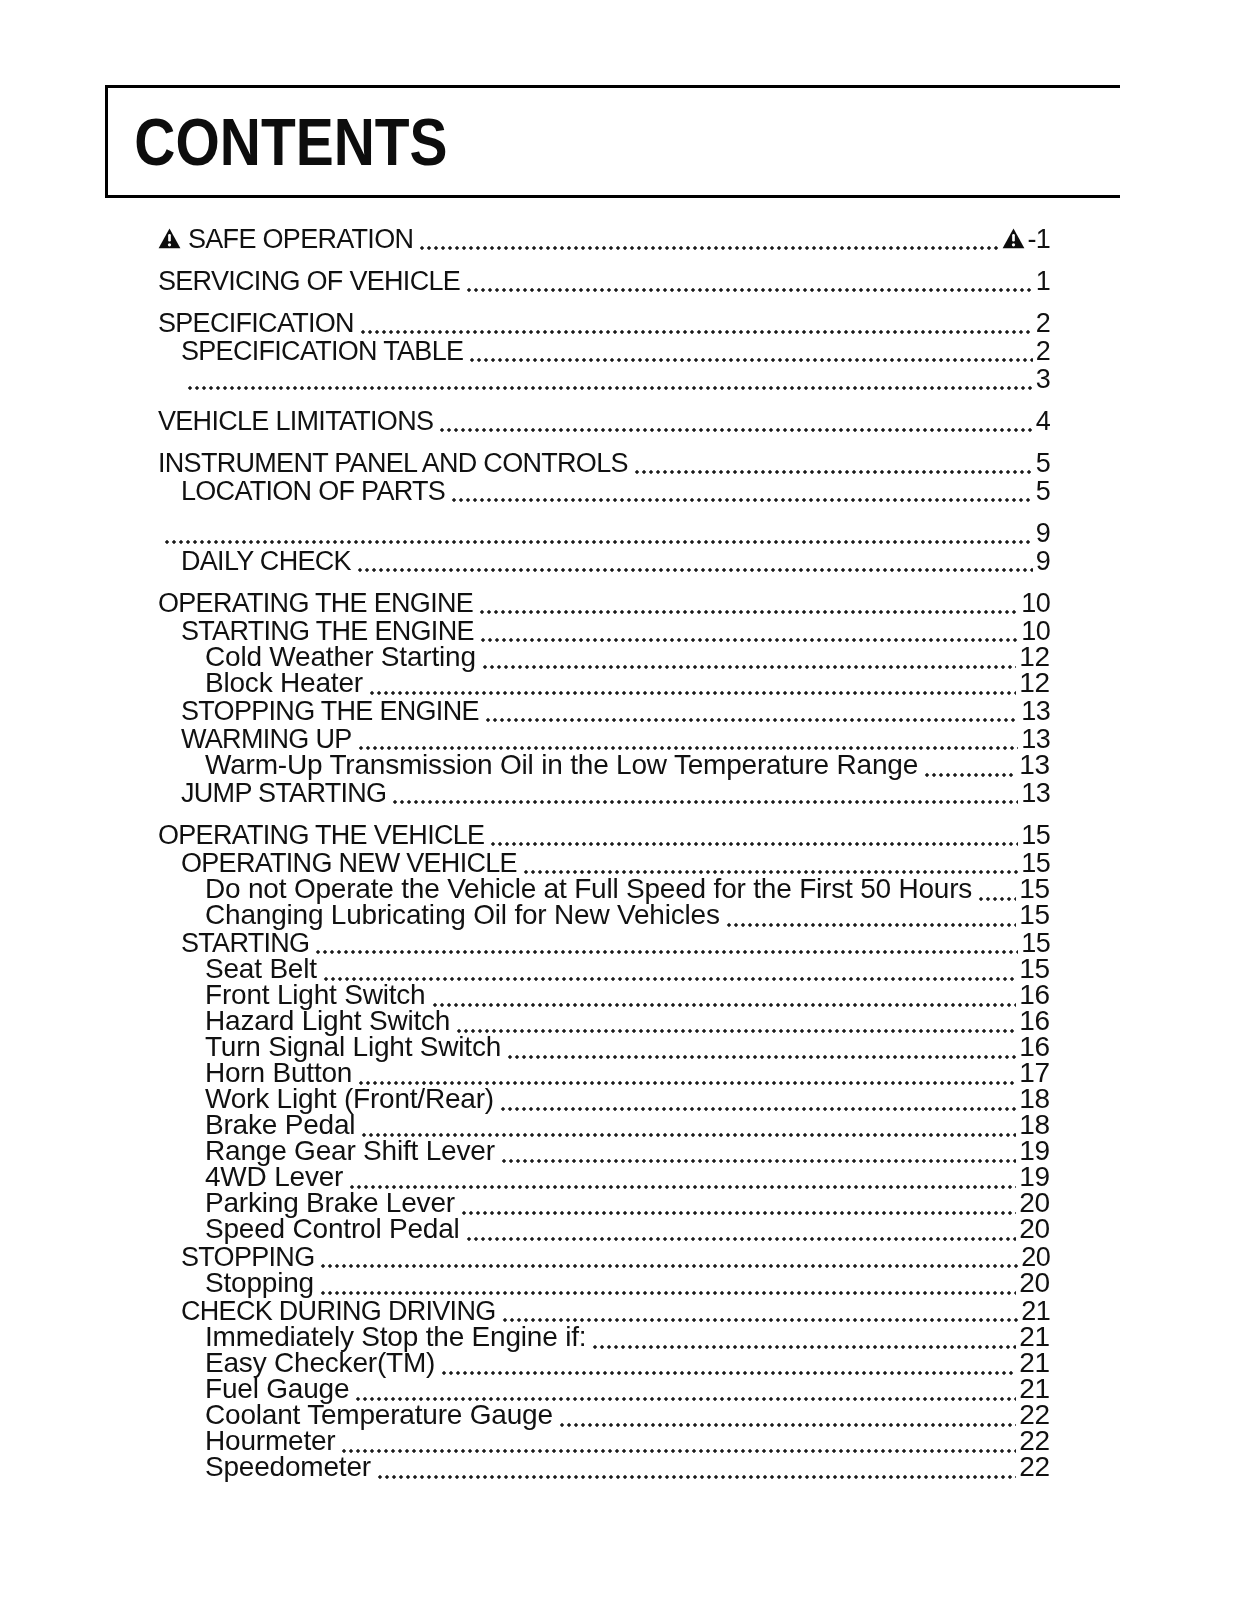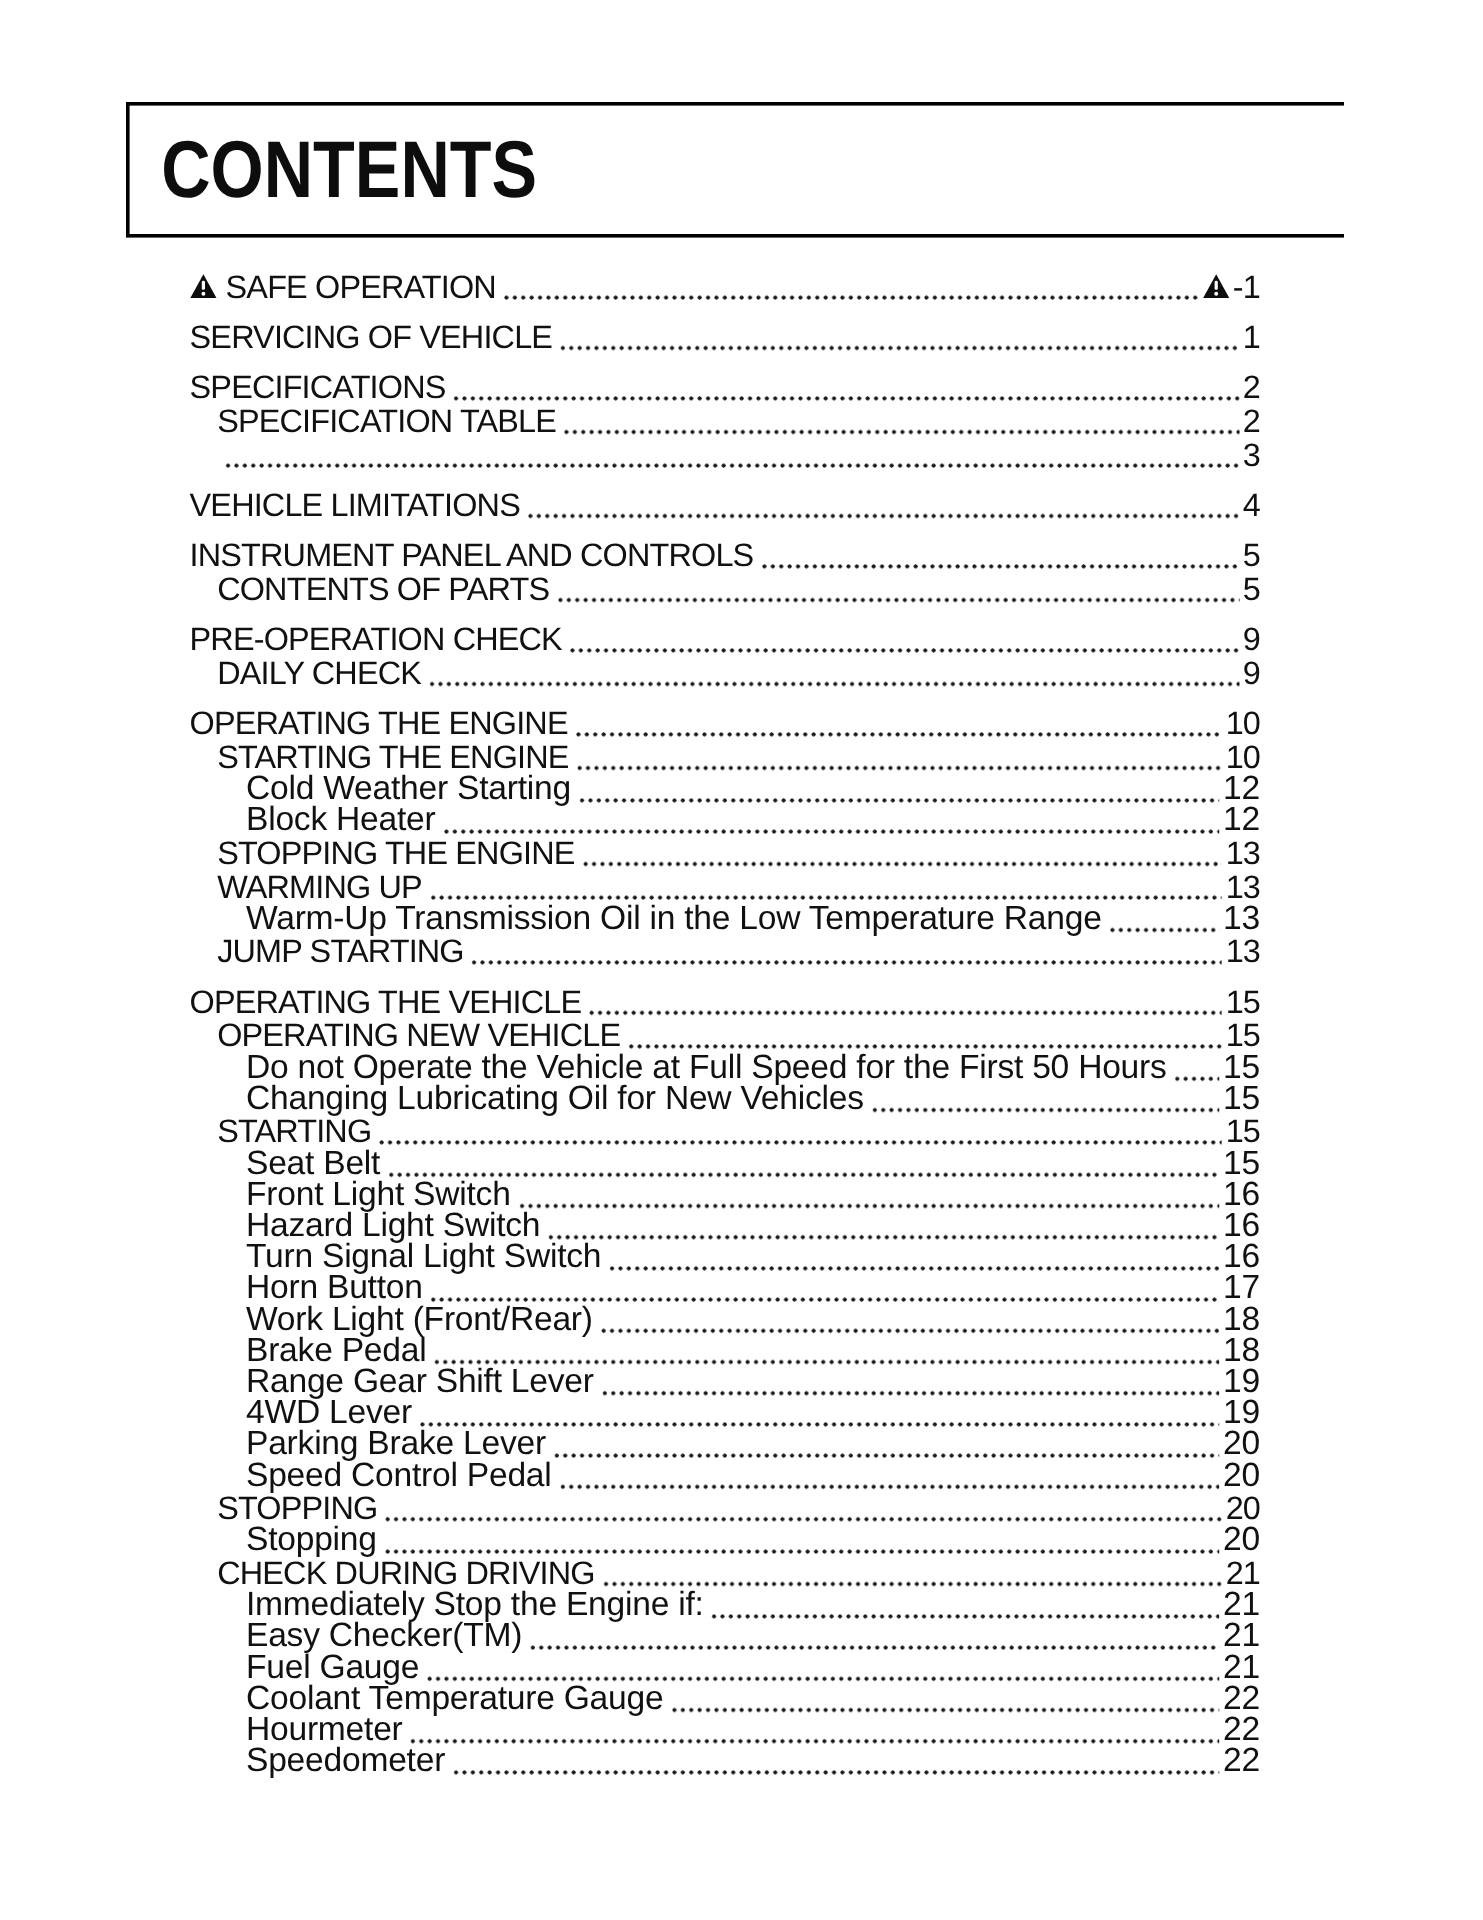--- a/index.html
+++ b/index.html
@@ -103,21 +103,21 @@
     </span>
     <span class="leader"></span>
     <span class="row-page">
 
       <span class="page-text">1</span>
     </span>
   </div>
       <div class="toc-row level-0 gap-before">
     <span class="row-label">
 
-      <span class="label-text">SPECIFICATIONS</span>
+      <span class="label-text">SPECIFICATION</span>
     </span>
     <span class="leader"></span>
     <span class="row-page">
 
       <span class="page-text">2</span>
     </span>
   </div>
       <div class="toc-row level-1">
     <span class="row-label">
 
@@ -154,33 +154,29 @@
     </span>
     <span class="leader"></span>
     <span class="row-page">
 
       <span class="page-text">5</span>
     </span>
   </div>
       <div class="toc-row level-1">
     <span class="row-label">
 
-      <span class="label-text">CONTENTS OF PARTS</span>
+      <span class="label-text">LOCATION OF PARTS</span>
     </span>
     <span class="leader"></span>
     <span class="row-page">
 
       <span class="page-text">5</span>
     </span>
   </div>
       <div class="toc-row level-0 gap-before">
-    <span class="row-label">
-
-      <span class="label-text">PRE-OPERATION CHECK</span>
-    </span>
     <span class="leader"></span>
     <span class="row-page">
 
       <span class="page-text">9</span>
     </span>
   </div>
       <div class="toc-row level-1">
     <span class="row-label">
 
       <span class="label-text">DAILY CHECK</span>

